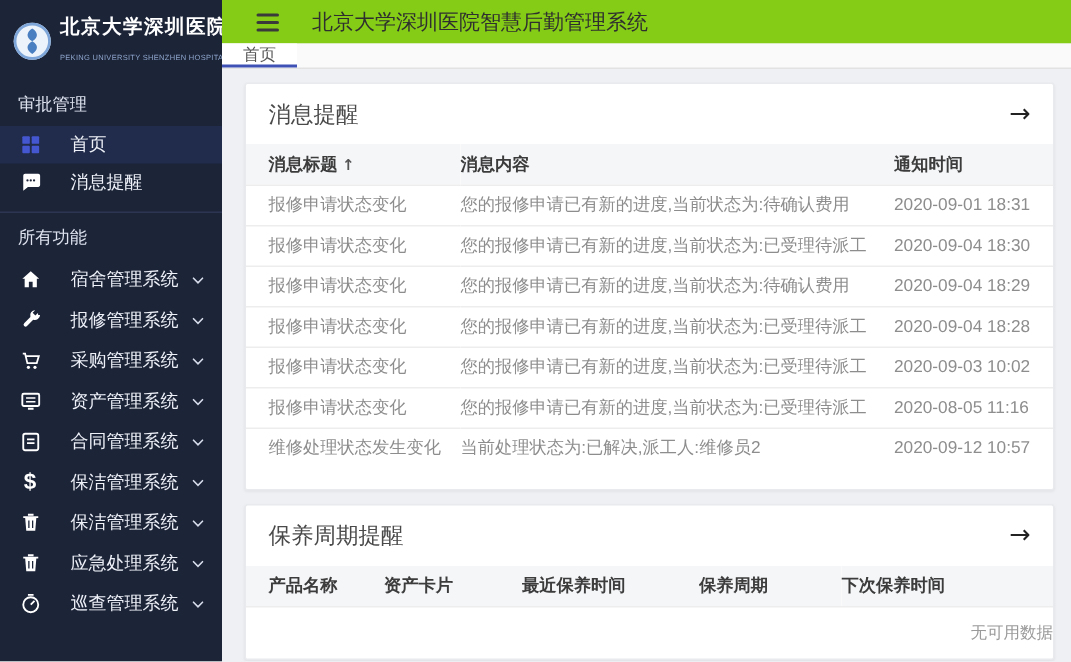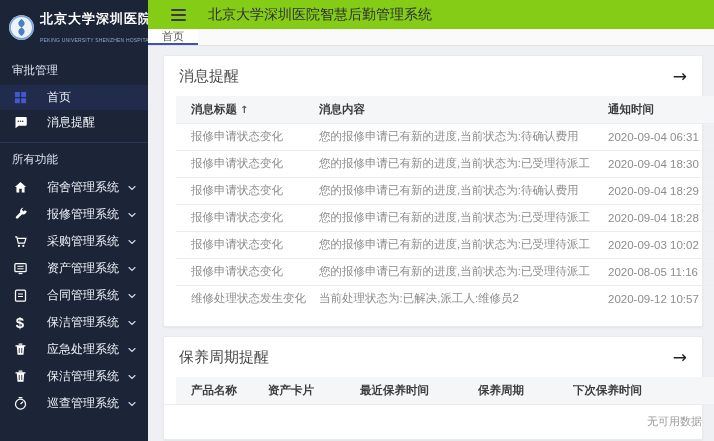--- a/index.html
+++ b/index.html
@@ -36,21 +36,21 @@
   .tab { padding:0 14px; font-size:11px; color:#555; display:flex; align-items:center; border-bottom:2px solid transparent; cursor:pointer; background:#fff; }
   .tab.active { border-bottom-color:#3f51b5; }
 
   .content { flex:1; padding:9px 11px 0 15px; overflow:hidden; }
   .card { background:#fff; border:1px solid #e8eaed; border-radius:2px; box-shadow:0 1px 2px rgba(0,0,0,.05); }
   .card + .card { margin-top:9px; }
   .card-header { display:flex; justify-content:space-between; align-items:center; padding:11px 15px 10px 15px; }
   .card-title { font-size:15px; color:#4a4a4a; }
   .card-arrow { font-size:17px; color:#222; cursor:pointer; line-height:1; font-family:"DejaVu Sans",sans-serif; }
 
-  table { width:100%; border-collapse:collapse; table-layout:fixed;margin-left:12px; }
+  table { width:100%; border-collapse:collapse; table-layout:fixed; }
   thead th { background:#f5f6f8; font-size:11.5px; color:#3c3c3c; text-align:left; font-weight:bold; height:27px; padding:0; white-space:nowrap; overflow:hidden; }
   tbody td { font-size:11.5px; color:#8d8d8d; height:27px; border-top:1px solid #ededed; padding:0; white-space:nowrap; overflow:hidden; }
   th.pad, td.pad { padding-left:15px; }
   .sort-arrow { font-size:10px; color:#555; margin-left:3px; font-family:"DejaVu Sans",sans-serif; }
   .card-footer-pad { height:14px; }
   .empty-row { border-top:1px solid #ededed; text-align:right; font-size:11px; color:#9a9a9a; padding:9px 0 10px; }
 </style>
 </head>
 <body>
 
@@ -190,37 +190,37 @@
     </div>
 
     <div class="nav-item sys-item">
       <span class="nav-icon">
         <svg viewBox="0 0 24 24">
           <path d="M4 6h16M9 3.5h6" stroke="#fff" stroke-width="2"></path>
           <path d="M6 6l1.2 14.5h9.6L18 6z" fill="#fff"></path>
           <path d="M10 9.5v8M14 9.5v8" stroke="#1c2438" stroke-width="1.4"></path>
         </svg>
       </span>
-      <span class="nav-label">应急处理系统</span>
+      <span class="nav-label">保洁管理系统</span>
       <span class="chevron">
           <svg viewBox="0 0 24 24">
             <path d="M6 9l6 6 6-6" fill="none" stroke="currentColor" stroke-width="2.2" stroke-linecap="round"></path>
           </svg>
         </span>
     </div>
 
     <div class="nav-item sys-item">
       <span class="nav-icon">
         <svg viewBox="0 0 24 24">
           <path d="M4 6h16M9 3.5h6" stroke="#fff" stroke-width="2"></path>
           <path d="M6 6l1.2 14.5h9.6L18 6z" fill="#fff"></path>
           <path d="M10 9.5v8M14 9.5v8" stroke="#1c2438" stroke-width="1.4"></path>
         </svg>
       </span>
-      <span class="nav-label">保洁管理系统</span>
+      <span class="nav-label">应急处理系统</span>
       <span class="chevron">
           <svg viewBox="0 0 24 24">
             <path d="M6 9l6 6 6-6" fill="none" stroke="currentColor" stroke-width="2.2" stroke-linecap="round"></path>
           </svg>
         </span>
     </div>
 
     <div class="nav-item sys-item">
       <span class="nav-icon">
         <svg viewBox="0 0 24 24">
@@ -270,21 +270,21 @@
             <tr>
               <th class="pad"><span>消息标题</span><span class="sort-arrow">↑</span></th>
               <th>消息内容</th>
               <th>通知时间</th>
             </tr>
           </thead>
           <tbody>
             <tr>
               <td class="pad">报修申请状态变化</td>
               <td>您的报修申请已有新的进度,当前状态为:待确认费用</td>
-              <td>2020-09-04 06:31</td>
+              <td>2020-09-01 18:31</td>
             </tr>
             <tr>
               <td class="pad">报修申请状态变化</td>
               <td>您的报修申请已有新的进度,当前状态为:已受理待派工</td>
               <td>2020-09-04 18:30</td>
             </tr>
             <tr>
               <td class="pad">报修申请状态变化</td>
               <td>您的报修申请已有新的进度,当前状态为:待确认费用</td>
               <td>2020-09-04 18:29</td>

